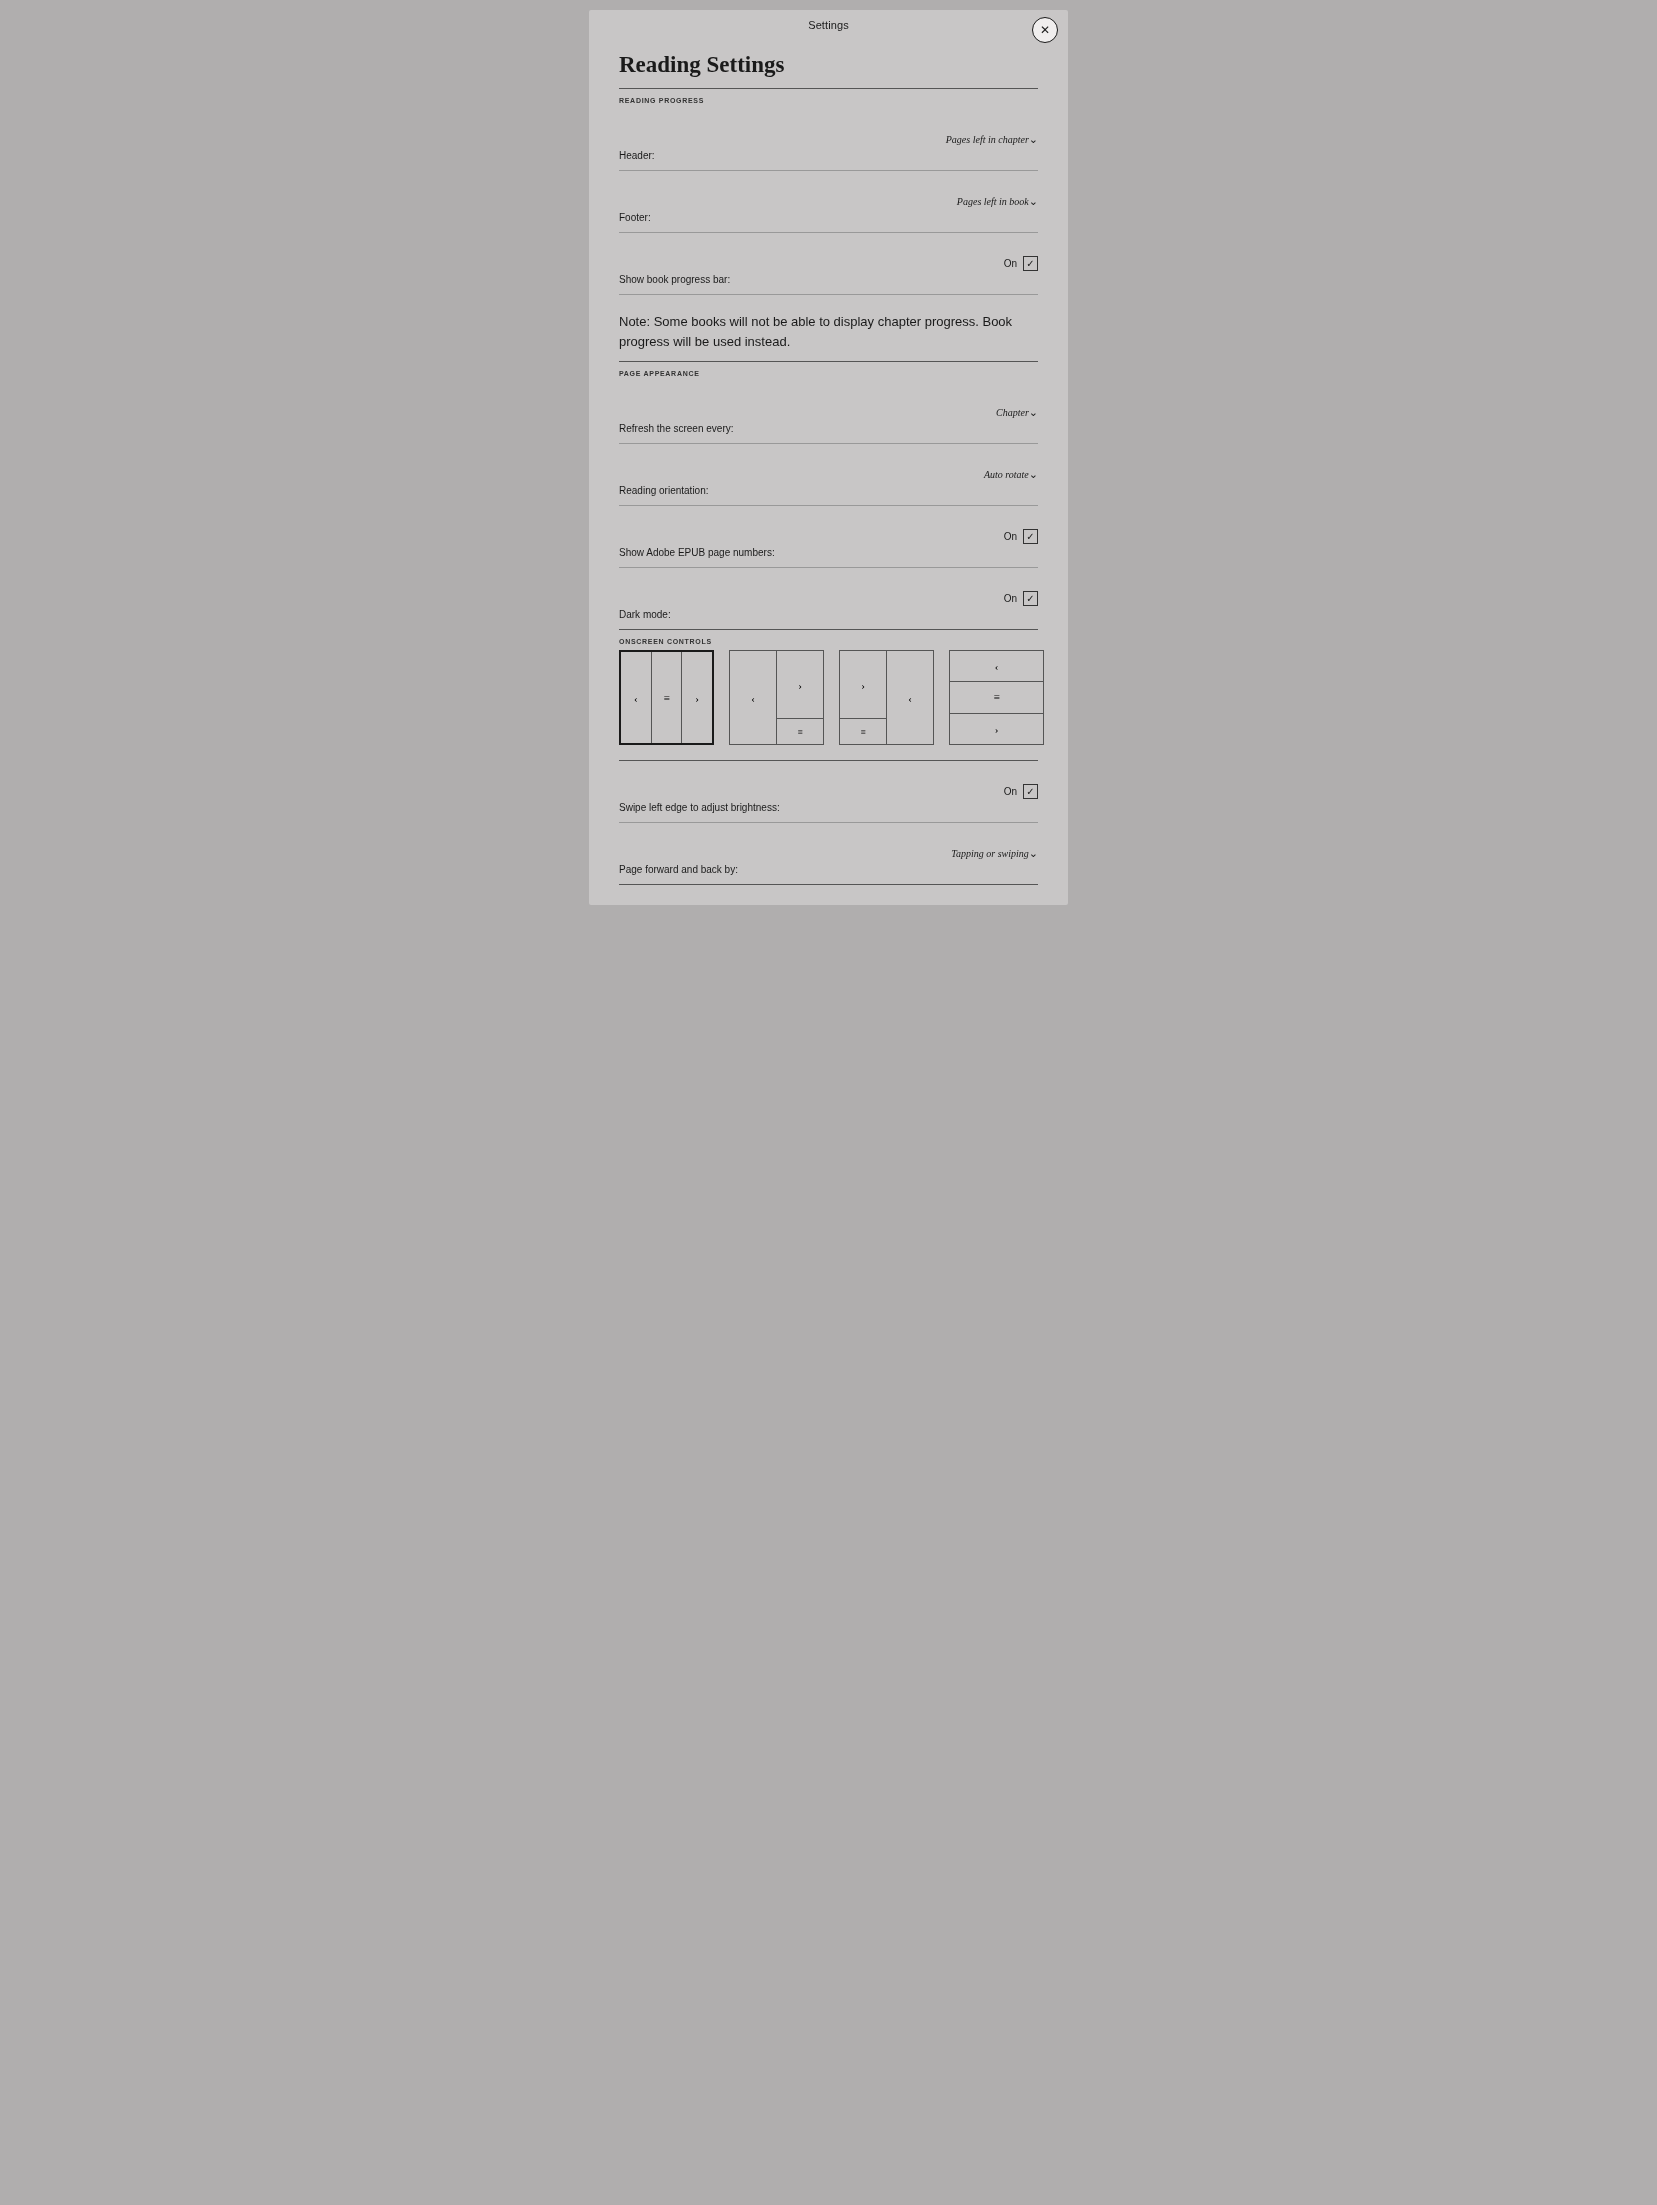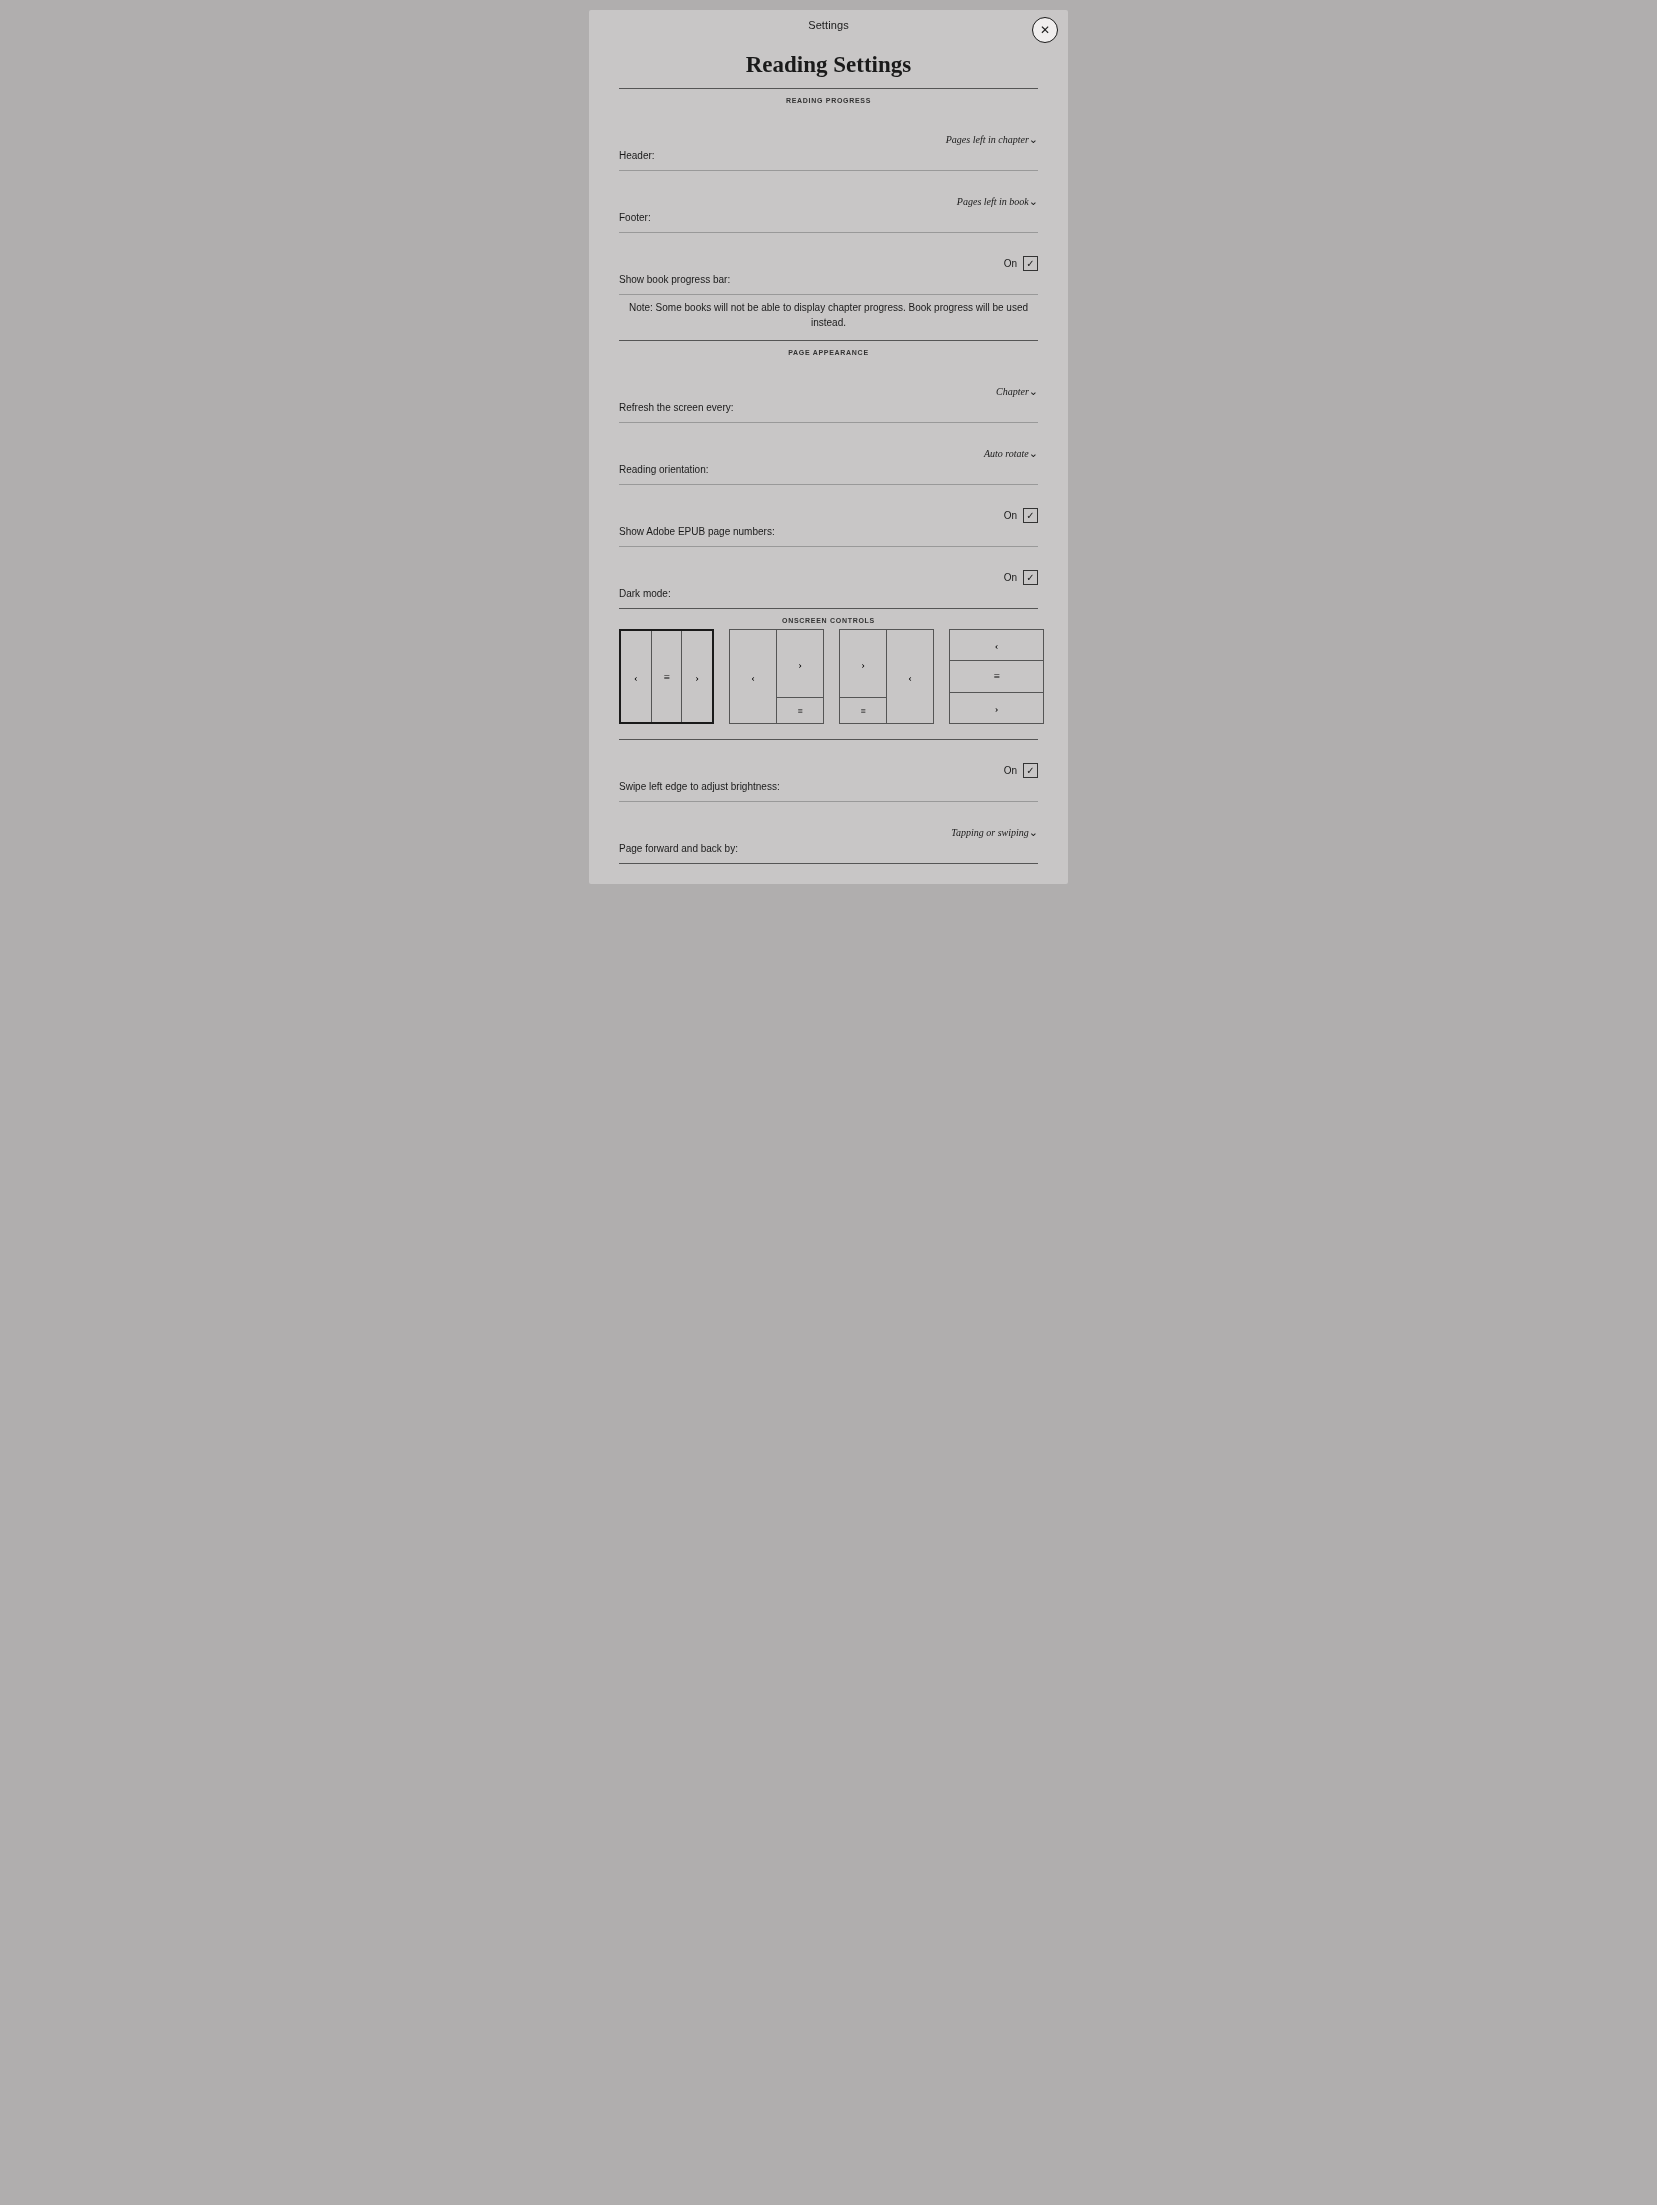--- a/index.html
+++ b/index.html
@@ -54,21 +54,20 @@
       align-items: center;
       justify-content: center;
       font-size: 12px;
       color: #1a1a1a;
       font-family: Arial, sans-serif;
       font-weight: 300;
     }
 
     .content {
       padding: 0 30px;
-      text-align: center;
     }
 
     .page-title {
       font-size: 23px;
       font-weight: bold;
       color: #1a1a1a;
       padding: 12px 0 10px 0;
       font-family: Georgia, serif;
     }
 
@@ -138,24 +137,25 @@
       display: flex;
       align-items: center;
       justify-content: center;
       font-size: 10px;
       color: #1a1a1a;
       cursor: pointer;
     }
 
     .note-text {
       font-family: Arial, sans-serif;
-      font-size: 10px;
+      font-size: 13px;
       color: #1a1a1a;
       line-height: 1.5;
       padding: 5px 0 10px 0;
+      margin-top: 12px;
     }
 
     .onscreen-description {
       font-family: Arial, sans-serif;
       font-size: 10px;
       color: #1a1a1a;
       line-height: 1.5;
       padding: 7px 0 12px 0;
     }
 

